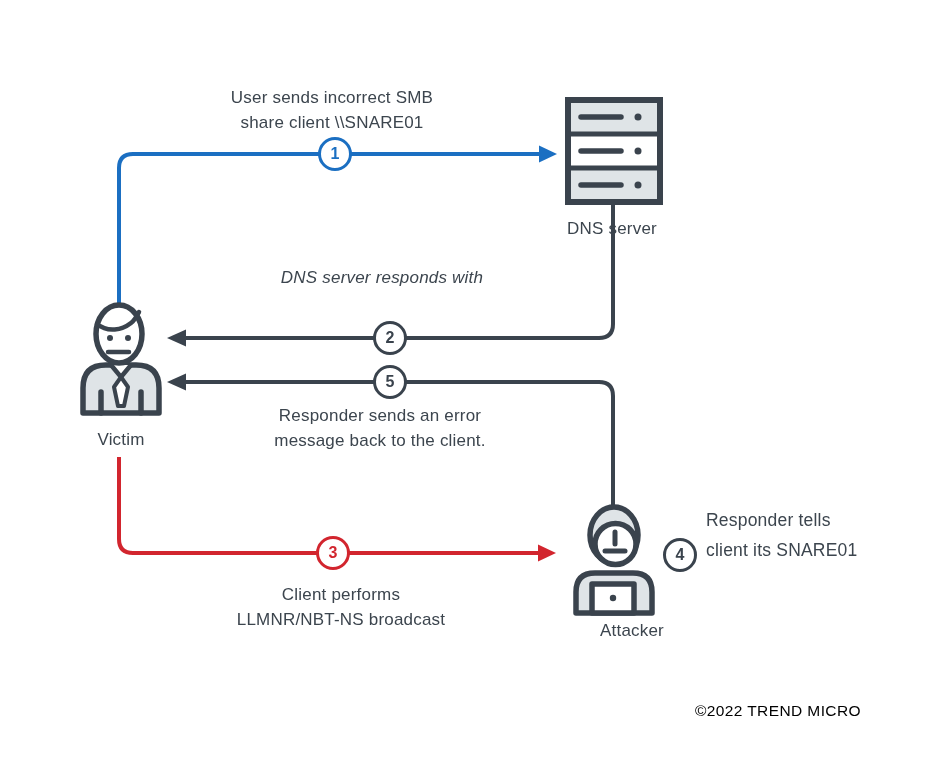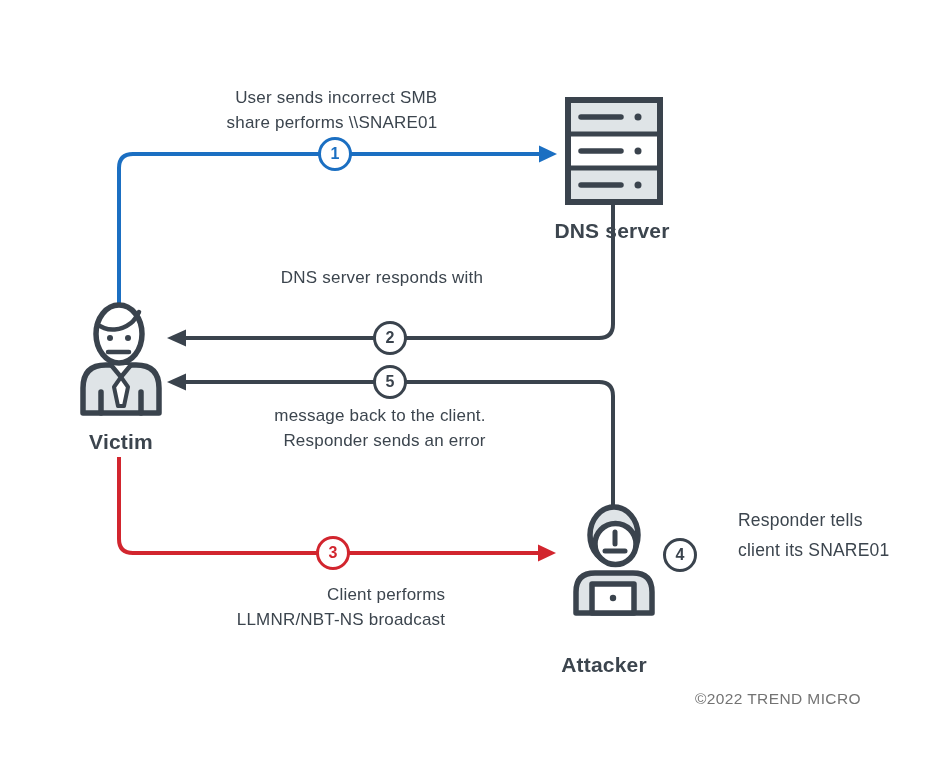--- a/index.html
+++ b/index.html
@@ -11,34 +11,34 @@
   .num {
     position:absolute; box-sizing:border-box; width:34px; height:34px;
     border-radius:50%; background:#ffffff; border:3.5px solid #3a434d;
     display:flex; align-items:center; justify-content:center;
     font-size:16px; font-weight:bold; color:#3a434d; z-index:3;
   }
   .num.blue { border-color:#1b6fc2; color:#1b6fc2; }
   .num.red  { border-color:#d2252e; color:#d2252e; }
   .caption {
     position:absolute; transform:translateX(-50%);
-    font-size:17px; line-height:25px; text-align:right;
+    font-size:17px; line-height:25px; text-align:center;
     letter-spacing:0.2px; white-space:nowrap;
   }
   .caption4 {
     position:absolute; font-size:17.5px; line-height:29.5px;
     text-align:left; letter-spacing:0.2px; white-space:nowrap;
   }
   .actor-label {
     position:absolute; transform:translateX(-50%);
-    font-size:21px; font-weight:bold; letter-spacing:0.2px; white-space:nowrap;
+    font-size:17px; font-weight:normal; letter-spacing:0.2px; white-space:nowrap;
   }
   .copyright {
     position:absolute; font-size:15.5px; letter-spacing:0.4px;
-    color:#737373; white-space:nowrap;
+    color:#000000; white-space:nowrap;margin-top:12px;
   }
 </style>
 </head>
 <body>
 
 <div class="canvas">
 
   <svg class="wires" width="945" height="757" viewBox="0 0 945 757" style="left:0;top:0;">
     <g>
       <path d="M119,305 L119,168 Q119,154 133,154 L539,154" fill="none" stroke="#1b6fc2" stroke-width="4"></path>
@@ -107,41 +107,41 @@
     </div>
   <div class="num red" style="left:316px; top:536px;">
       <span>3</span>
     </div>
   <div class="num" style="left:663px; top:538px;">
       <span>4</span>
     </div>
 
   <div class="caption" style="left:332px; top:85px;">
     <div>User sends incorrect SMB</div>
-    <div>share performs \\SNARE01</div>
+    <div>share client \\SNARE01</div>
   </div>
 
-  <div class="caption" style="left:382px; top:265px;">
+  <div class="caption" style="left:382px; top:265px;font-style:italic;">
     <div>DNS server responds with</div>
   </div>
 
   <div class="caption" style="left:380px; top:403px;">
+    <div>Responder sends an error</div>
     <div>message back to the client.</div>
-    <div>Responder sends an error</div>
   </div>
 
   <div class="caption" style="left:341px; top:582px;">
     <div>Client performs</div>
     <div>LLMNR/NBT-NS broadcast</div>
   </div>
 
-  <div class="caption4" style="left:738px; top:506px;">
+  <div class="caption4" style="left:706px; top:506px;">
     <div>Responder tells</div>
     <div>client its SNARE01</div>
   </div>
 
   <div class="actor-label" style="left:121px; top:430px;">Victim</div>
   <div class="actor-label" style="left:612px; top:219px;">DNS server</div>
-  <div class="actor-label" style="left:604px; top:621px;margin-top:32px;">Attacker</div>
+  <div class="actor-label" style="left:632px; top:621px;">Attacker</div>
 
   <div class="copyright" style="right:84px; top:690px;">©2022 TREND MICRO</div>
 
 </div>
 
 </body></html>

